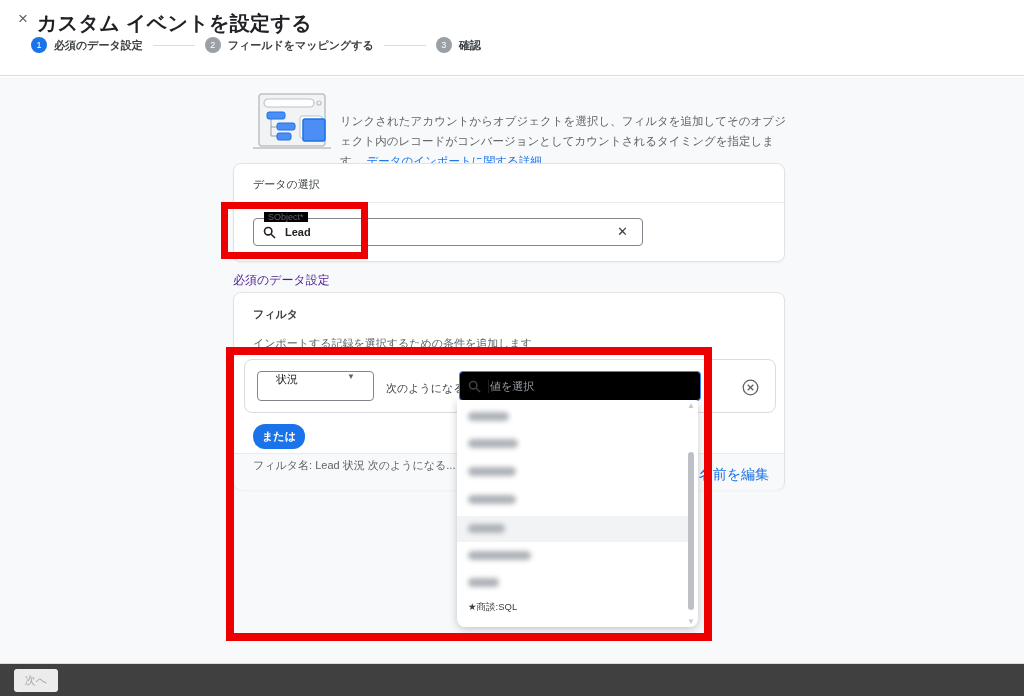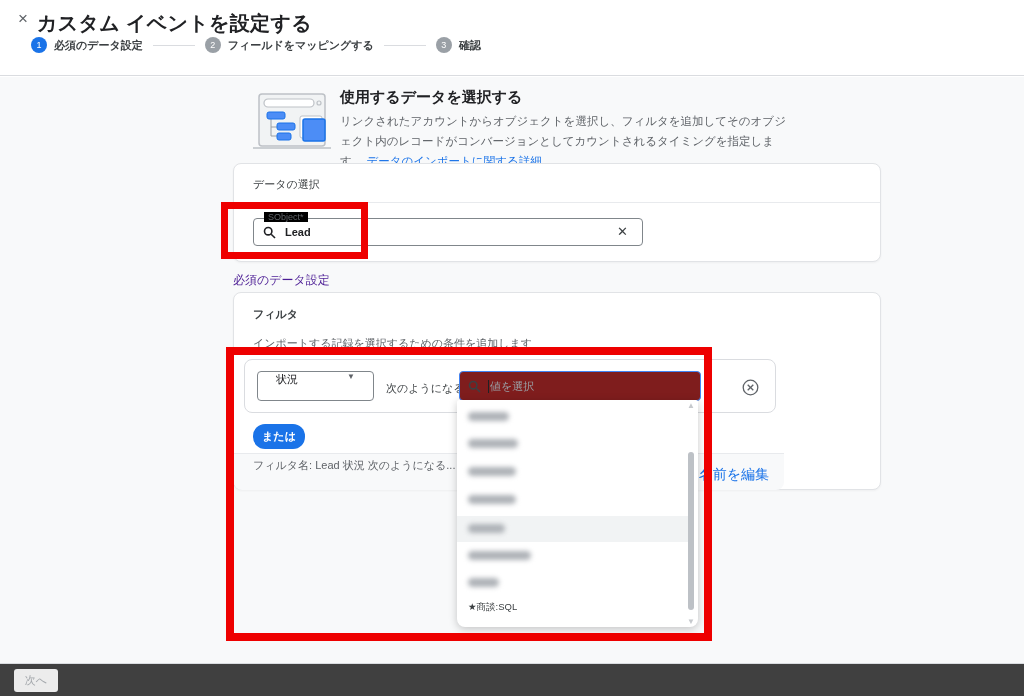--- a/index.html
+++ b/index.html
@@ -26,21 +26,21 @@
   .step-line { width:42px; height:1px; background:#dadce0; margin:0 10px; }
   
   .content { position:absolute; left:0; top:77px; width:1024px; height:586px;
     background:#f8f9fa; }
   .intro-illustration { position:absolute; left:253px; top:15px; }
   .intro-heading { position:absolute; left:340px; top:11px; font-size:15px;
     font-weight:700; color:#202124; }
   .intro-desc { position:absolute; left:340px; top:35px; width:452px;
     font-size:11.5px; line-height:1.72; color:#5f6368; }
   .intro-link { color:#1a73e8; text-decoration:underline; cursor:pointer; }
-  .card { position:absolute; left:233px; width:648px; background:#fff;
+  .card { position:absolute; left:233px; width:552px; background:#fff;
     border:1px solid #e1e3e6; border-radius:8px; box-shadow:0 1px 2px rgba(60,64,67,.05); }
   
   .card1 { top:86px; height:99px; }
   .card1-title { position:absolute; left:19px; top:13px; font-size:11px; color:#3c4043; }
   .card1-divider { position:absolute; left:0; top:38px; width:100%; height:1px; background:#e8eaed; }
   .sobject-field { position:absolute; left:19px; top:54px; width:390px; height:28px;
     border:1px solid #80868b; border-radius:4px; background:#fff; cursor:text; }
   .sobject-label { position:absolute; left:10px; top:-7px; background:#000000;
     padding:0 4px; font-size:9px; color:#5f6368; }
   .sobject-search-icon { position:absolute; left:9px; top:7px; }
@@ -56,21 +56,21 @@
   .card2-desc { position:absolute; left:19px; top:43px; font-size:11px; color:#5f6368; }
   .filter-row { position:absolute; left:10px; top:66px; width:532px; height:54px;
     border:1px solid #dadce0; border-radius:8px; background:#fff; }
   .field-select { position:absolute; left:12px; top:11px; width:117px; height:30px;
     border:1px solid #80868b; border-radius:4px; background:#fff; cursor:pointer;
     display:flex; padding:0 18px; }
   .field-select-value { font-size:11px; color:#202124; flex:1; }
   .select-arrow { font-size:8px; color:#5f6368; }
   .condition-text { position:absolute; left:141px; top:21px; font-size:11px; color:#3c4043; }
   .value-search { position:absolute; left:214px; top:11px; width:242px; height:30px;
-    border:1.5px solid #4285f4; border-radius:4px; background:#7f1d1d; cursor:text;
+    border:1.5px solid #4285f4; border-radius:4px; background:#000000; cursor:text;
     display:flex; align-items:center; padding:0 8px;font-family:Liberation Serif, serif; }
   .value-search .caret { width:1px; height:13px; background:#202124; margin:0 1px 0 7px; }
   .value-placeholder { font-size:11px; color:#9aa0a6; }
   .remove-filter { position:absolute; right:16px; top:19px; cursor:pointer; }
   .or-button { position:absolute; left:19px; top:131px; width:52px; height:25px;
     background:#1a73e8; color:#fff; font-size:11px; font-weight:700; border:none;
     border-radius:12px; cursor:pointer; }
   .filter-name-row { position:absolute; left:0; top:160px; width:550px; height:37px;
     background:#f8f9fa; border-top:1px solid #e8eaed; border-radius:0 0 8px 8px; }
   .filter-name-text { position:absolute; left:19px; top:4px; font-size:11px; color:#5f6368; }
@@ -139,21 +139,20 @@
       <line x1="18" y1="26" x2="24" y2="26" stroke="#9aa0a6" stroke-width="1"></line>
       <line x1="18" y1="35" x2="24" y2="35" stroke="#9aa0a6" stroke-width="1"></line>
       <line x1="18" y1="44" x2="24" y2="44" stroke="#9aa0a6" stroke-width="1"></line>
       <rect x="14" y="20" width="18" height="7" rx="2" fill="#4c8df6" stroke="#1a73e8"></rect>
       <rect x="24" y="31" width="18" height="7" rx="2" fill="#4c8df6" stroke="#1a73e8"></rect>
       <rect x="24" y="41" width="14" height="7" rx="2" fill="#4c8df6" stroke="#1a73e8"></rect>
       <rect x="47" y="24" width="22" height="22" rx="2" fill="#fff" stroke="#bdc1c6"></rect>
       <rect x="50" y="27" width="22" height="22" rx="2" fill="#4c8df6" stroke="#1a73e8" stroke-width="1.5"></rect>
     </svg>
   </div>
-  <div class="intro-heading">使用するデータを選択する</div>
   <div class="intro-desc">
     <span>リンクされたアカウントからオブジェクトを選択し、フィルタを追加してそのオブジェクト内のレコードがコンバージョンとしてカウントされるタイミングを指定します。 </span><span class="intro-link">データのインポートに関する詳細</span>
   </div>
 
   <div class="card card1">
     <div class="card1-title">データの選択</div>
     <div class="card1-divider"></div>
     <div class="sobject-field">
       <div class="sobject-label">SObject*</div>
       <div class="sobject-search-icon">

